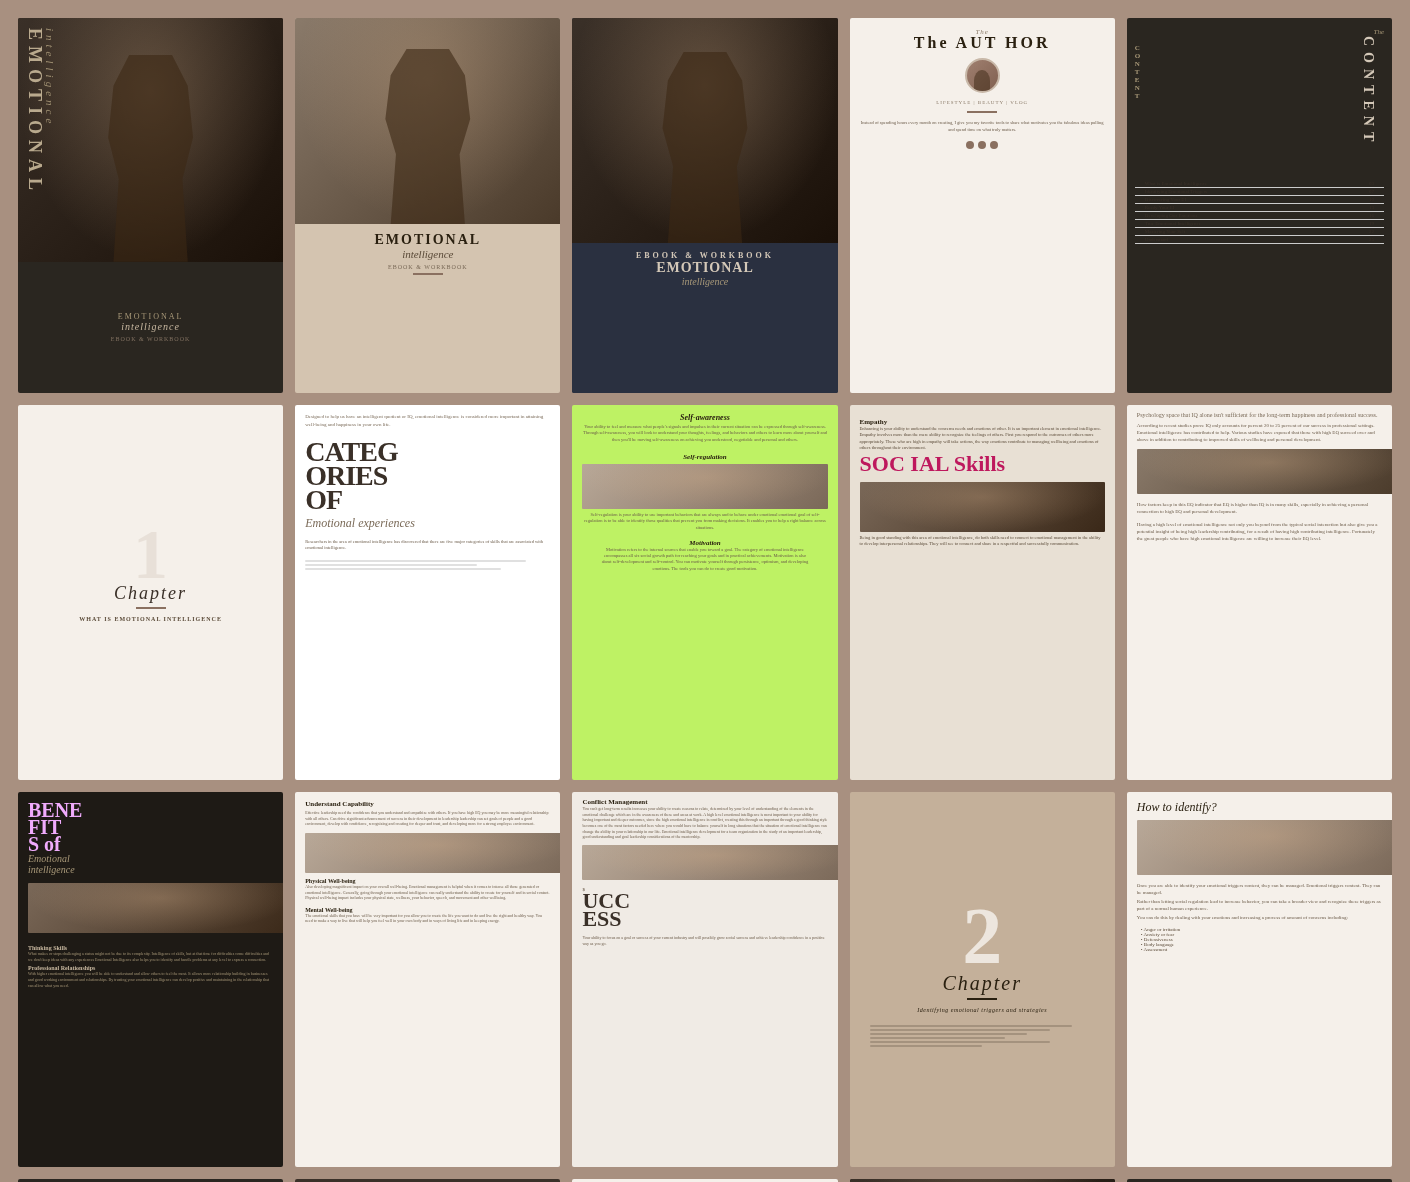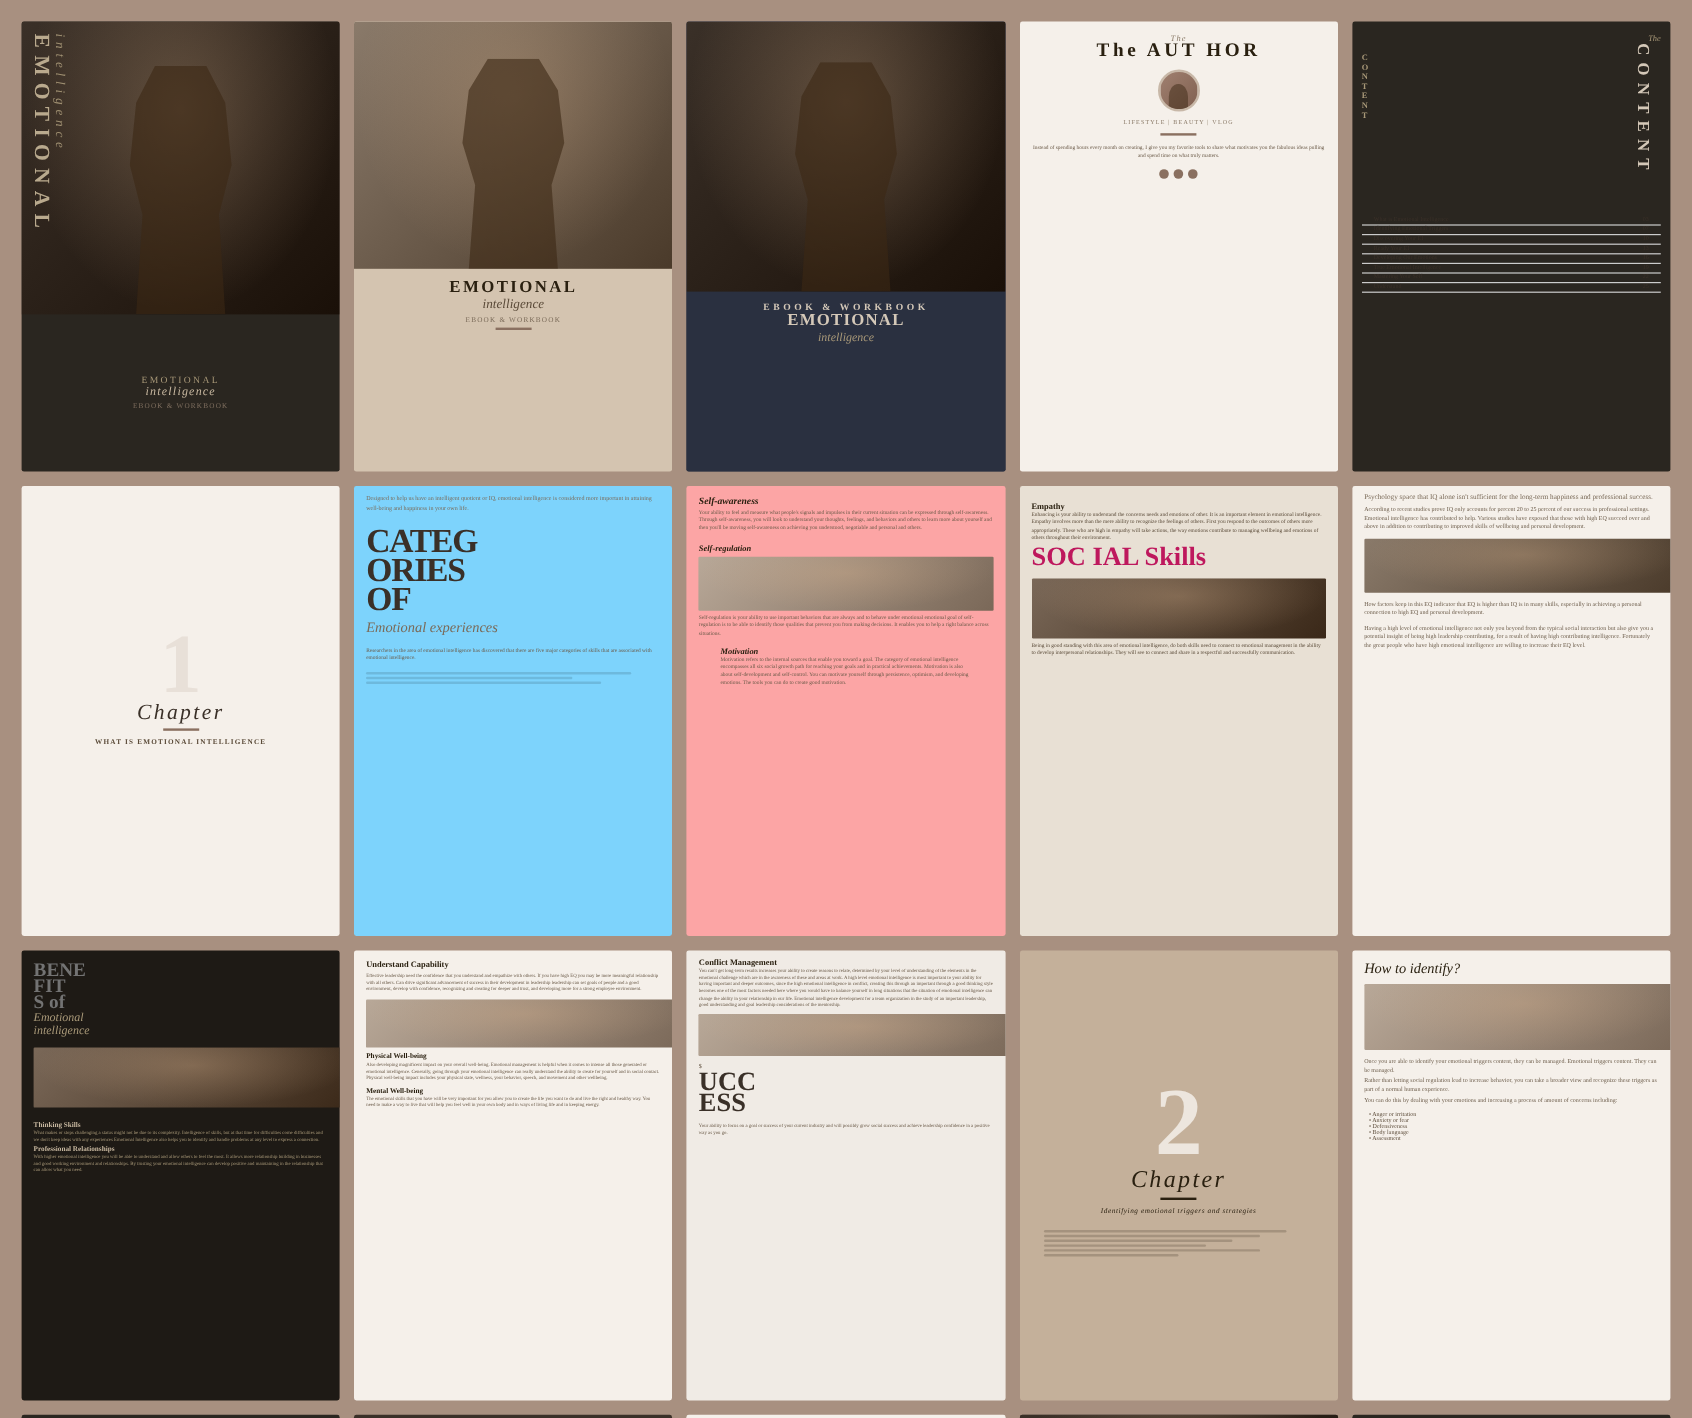--- a/index.html
+++ b/index.html
@@ -276,39 +276,39 @@
           <div class="text-line w70"></div>
           <div class="text-line w80"></div>
           <div class="text-line w60"></div>
           <div class="text-line w90"></div>
           <div class="text-line w80"></div>
         </div>
       </div>
     </div>
   </div>
 
-  <div class="card" style="background:#7dd3fc;">
+  <div class="card" style="background:#ffffff;">
     <div class="card-inner">
       <div style="padding:8px 10px;">
         <div style="font-size:5px; color:#7a6a58; line-height:1.5;">Designed to help us have an intelligent quotient or IQ, emotional intelligence is considered more important in attaining well-being and happiness in your own life.</div>
       </div>
       <div style="padding:4px 10px;">
         <div class="deco-large" style="font-size:28px; color:#3a3028; line-height:0.85;">CATEG<br>ORIES<br>OF</div>
         <div class="deco-script" style="font-size:12px; color:#7a6a58; margin-top:4px;">Emotional experiences</div>
       </div>
       <div style="padding:4px 10px; font-size:4.5px; color:#6a5a48; line-height:1.5;">Researchers in the area of emotional intelligence has discovered that there are five major categories of skills that are associated with emotional intelligence.</div>
       <div style="padding:2px 10px;">
         <div class="text-line w90"></div>
         <div class="text-line w70"></div>
         <div class="text-line w80"></div>
       </div>
     </div>
   </div>
 
-  <div class="card" style="background:#fca5a5;">
+  <div class="card" style="background:#bef264;text-align:center;">
     <div class="card-inner">
       <div style="padding:8px 10px 4px;">
         <div style="font-size:8px; font-weight:bold; color:#2a2010; font-style:italic;">Self-awareness</div>
         <div style="padding:2px 0; font-size:4.5px; color:#6a5a48; line-height:1.4;">Your ability to feel and measure what people's signals and impulses in their current situation can be expressed through self-awareness. Through self-awareness, you will look to understand your thoughts, feelings, and behaviors and others to learn more about yourself and then you'll be moving self-awareness on achieving you understood, negotiable and personal and others.</div>
       </div>
       <div style="padding:4px 10px;">
         <div style="font-size:7px; font-weight:bold; color:#2a2010; font-style:italic;">Self-regulation</div>
         <div class="photo-placeholder light" style="height:45px; margin:3px 0; border-radius:1px;"></div>
         <div style="font-size:4.5px; color:#6a5a48; line-height:1.4;">Self-regulation is your ability to use important behaviors that are always and to behave under emotional emotional goal of self-regulation is to be able to identify those qualities that prevent you from making decisions. It enables you to help a right balance across situations.</div>
       </div>
@@ -341,21 +341,21 @@
       </div>
       <div class="photo-placeholder" style="height:45px; margin:3px 10px; border-radius:1px;"></div>
       <div style="padding:4px 10px; font-size:5px; color:#6a5a48; line-height:1.4;">How factors keep in this EQ indicator that EQ is higher than IQ is in many skills, especially in achieving a personal connection to high EQ and personal development.</div>
       <div style="padding:2px 10px; font-size:5px; color:#6a5a48; line-height:1.4;">Having a high level of emotional intelligence not only you beyond from the typical social interaction but also give you a potential insight of being high leadership contributing, for a result of having high contributing intelligence. Fortunately the great people who have high emotional intelligence are willing to increase their EQ level.</div>
     </div>
   </div>
 
   <div class="card" style="background:#1e1a15;">
     <div class="card-inner">
       <div style="padding:10px 10px 4px;">
-        <div style="font-size:16px; font-weight:900; line-height:0.85; color:#737373;">BENE<br>FIT<br>S of</div>
+        <div style="font-size:20px; font-weight:900; line-height:0.85; color:#f0abfc;">BENE<br>FIT<br>S of</div>
         <div style="font-size:10px; font-style:italic; color:#a89878;">Emotional<br>intelligence</div>
       </div>
       <div class="photo-placeholder medium" style="height:50px; margin:4px 10px; border-radius:1px;"></div>
       <div style="padding:4px 10px;">
         <div style="font-size:6px; font-weight:bold; color:#c8b8a0; margin-top:4px;">Thinking Skills</div>
         <div style="font-size:4px; color:#a89878; line-height:1.4;">What makes or stops challenging a status might not be due to its complexity. Intelligence of skills, but at that time for difficulties come difficulties and we don't keep ideas with any experiences Emotional Intelligence also helps you to identify and handle problems at any level to express a connection.</div>
         <div style="font-size:6px; font-weight:bold; color:#c8b8a0; margin-top:3px;">Professional Relationships</div>
         <div style="font-size:4px; color:#a89878; line-height:1.4;">With higher emotional intelligence you will be able to understand and allow others to feel the most. It allows more relationship building in businesses and good working environment and relationships. By trusting your emotional intelligence can develop positive and maintaining in the relationship that can allow what you need.</div>
       </div>
     </div>

